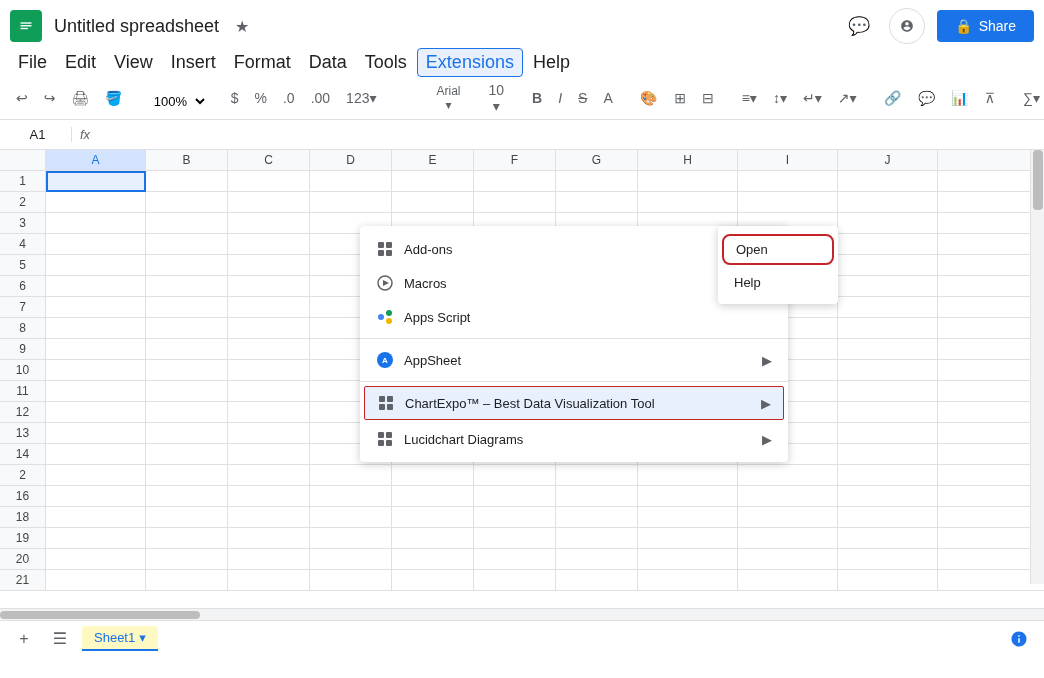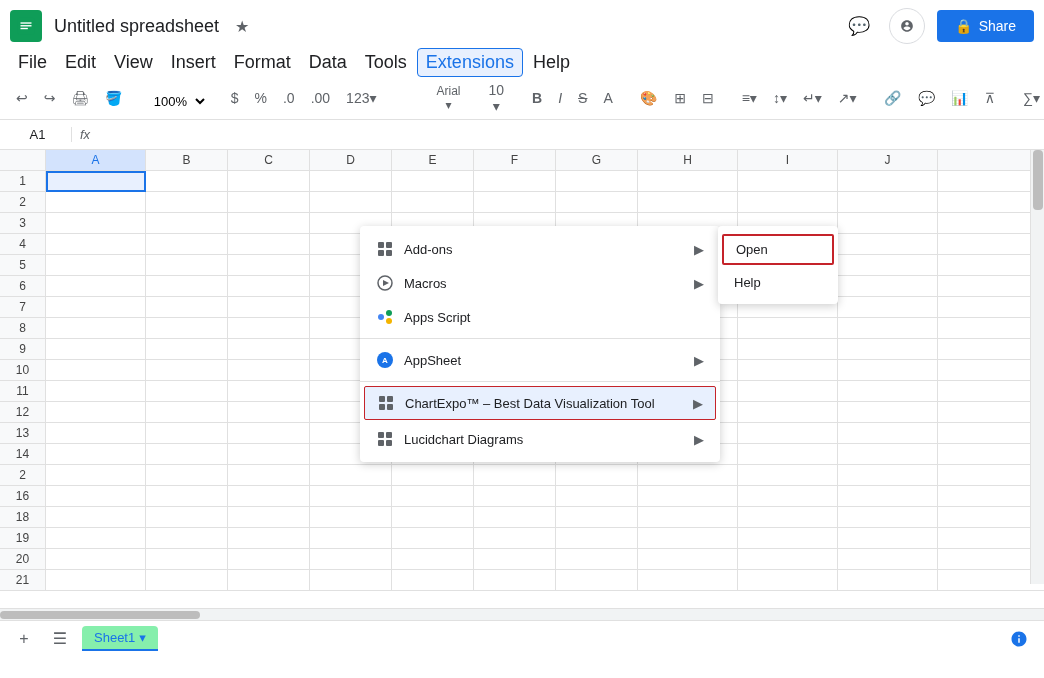--- a/index.html
+++ b/index.html
@@ -214,37 +214,37 @@
       display: flex; align-items: center; justify-content: center;
       font-size: 16px; color: #5f6368;
     }
     .sheet-tab {
       padding: 4px 12px;
       border-radius: 4px 4px 0 0;
       font-size: 13px;
       cursor: pointer;
       color: #1a73e8;
       border-bottom: 2px solid #1a73e8;
-      background: #86efac;
+      background: #fef9c3;
       display: flex; align-items: center; gap: 4px; justify-content: flex-end;
     }
 
     
     .dropdown-overlay {
       position: absolute;
       top: 48px;
       left: 0; right: 0; bottom: 0;
       z-index: 100;
       pointer-events: none;
     }
     .extensions-menu {
       position: absolute;
       top: 28px;
       left: 360px;
-      width: 360px;
+      width: 428px;
       background: #fff;
       border-radius: 4px;
       box-shadow: 0 2px 10px rgba(0,0,0,0.2);
       padding: 6px 0;
       pointer-events: all;
       z-index: 200;
     }
     .ext-menu-item {
       display: flex;
       align-items: center;
@@ -286,21 +286,21 @@
     .submenu-item {
       display: flex;
       align-items: center;
       padding: 8px 16px;
       cursor: pointer;
       font-size: 13px;
       color: #202124;
     }
     .submenu-item.open-btn {
       border: 2px solid #c5232a;
-      border-radius: 2px;
+      border-radius: 8px;
       margin: 2px 4px;
       padding: 6px 12px;
       font-weight: 500;
     }
 
     
     .v-scroll {
       position: absolute;
       right: 0;
       top: 0;

